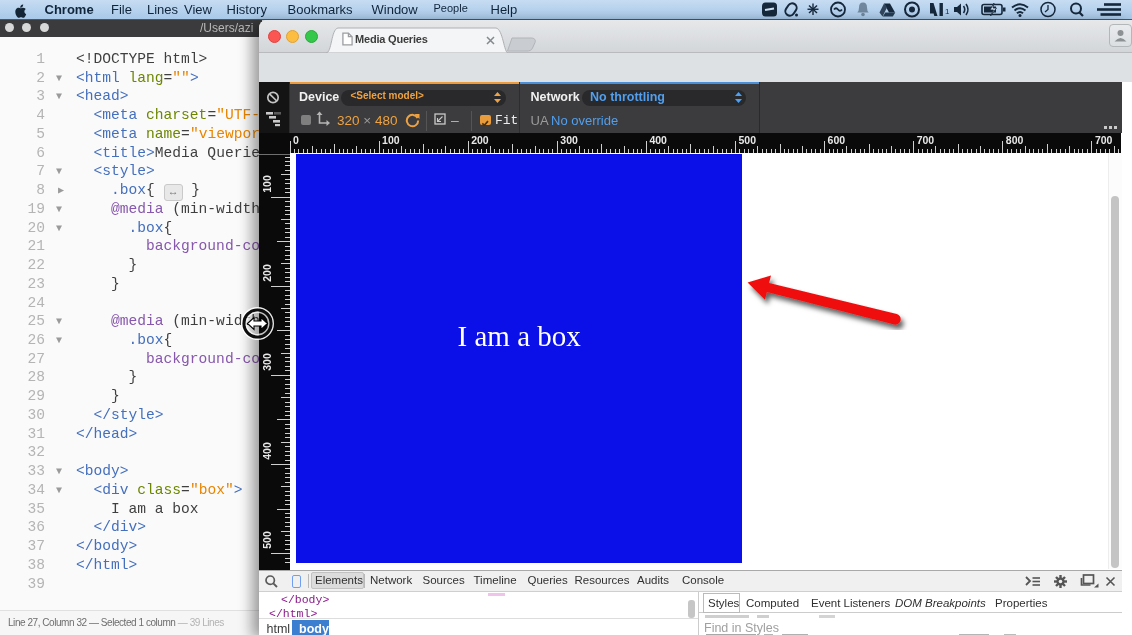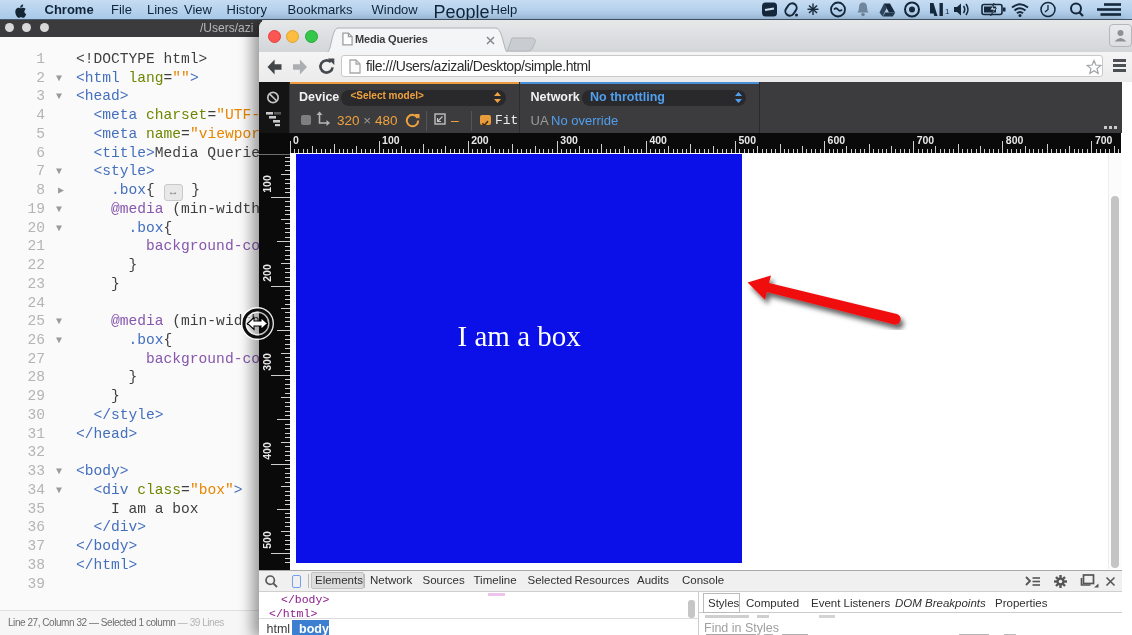--- a/index.html
+++ b/index.html
@@ -31,21 +31,21 @@
   <svg class="abs" style="left:15px;top:1.5px;" width="14" height="16" viewBox="0 0 14 14">
     <path d="M7.6 3.3c.7-.9 1.9-1.4 2.9-1.3.1 1-.3 2-.9 2.7-.7.9-1.8 1.5-2.9 1.4-.2-1 .4-2.1.9-2.8z M10.6 6c-1.4-.1-2.5.8-3.2.8-.7 0-1.7-.8-2.8-.7-1.4 0-2.8.8-3.5 2.2-1.5 2.6-.4 6.5 1.1 8.6.7 1 1.6 2.2 2.7 2.1 1.1 0 1.5-.7 2.8-.7s1.7.7 2.8.7c1.2 0 1.9-1 2.6-2.1.8-1.2 1.2-2.4 1.2-2.5 0 0-2.3-.9-2.3-3.4 0-2.1 1.7-3.1 1.8-3.2-1-1.4-2.5-1.6-3.2-1.8z" transform="scale(0.78)" fill="#142636"></path>
   </svg>
   <div class="abs" style="left:44.5px;top:2px;font-size:13px;font-weight:bold;color:#10253a;">Chrome</div>
   <div class="abs" style="left:111px;top:2px;font-size:13px;color:#10253a;">File</div>
   <div class="abs" style="left:147px;top:2px;font-size:13px;color:#10253a;">Lines</div>
   <div class="abs" style="left:184px;top:2px;font-size:13px;color:#10253a;">View</div>
   <div class="abs" style="left:226.5px;top:2px;font-size:13px;color:#10253a;">History</div>
   <div class="abs" style="left:287.5px;top:2px;font-size:13px;color:#10253a;">Bookmarks</div>
   <div class="abs" style="left:371.5px;top:2px;font-size:13px;color:#10253a;">Window</div>
-  <div class="abs" style="left:433.5px;top:2px;font-size:18px;color:#10253a;">People</div>
+  <div class="abs" style="left:433.5px;top:2px;font-size:11px;color:#10253a;">People</div>
   <div class="abs" style="left:490.5px;top:2px;font-size:13px;color:#10253a;">Help</div>
   <svg class="abs" style="left:758px;top:0;" width="374" height="19" viewBox="0 0 374 19" id="menuicons">
 
     <rect x="4" y="2.5" width="15" height="14" rx="3.5" fill="#16293c"></rect>
     <path d="M7 10 L16 8.5" stroke="#cfe0f0" stroke-width="2"></path>
 
     <rect x="28.5" y="3" width="9" height="13" rx="4.5" fill="none" stroke="#16293c" stroke-width="2" transform="rotate(35 33 9.5)"></rect>
     <circle cx="38.5" cy="15" r="1.5" fill="#16293c"></circle>
 
     <g stroke="#16293c" stroke-width="1.4">
@@ -123,48 +123,20 @@
       <path d="M1 1 L8 8 M8 1 L1 8" stroke="#85888c" stroke-width="1.5"></path>
     </svg>
 
   <div class="abs" style="left:850px;top:4px;width:21px;height:21px;border:1px solid #b4b7ba;border-radius:4px;background:linear-gradient(#e9ebed,#dcdfe2);">
     <svg width="21" height="21" viewBox="0 0 21 21">
       <circle cx="10.5" cy="8" r="3" fill="#8e9194"></circle>
       <path d="M4.5 16.5 q6-7 12 0 z" fill="#8e9194"></path>
     </svg>
   </div>
 
-  <div class="abs" id="navbar" style="left:0;top:32px;width:873px;height:30px;
-       background:linear-gradient(#f5f5f5,#ebebeb);border-bottom:1px solid #b9b9b9;">
-    <svg class="abs" style="left:7px;top:6px;" width="75" height="18" viewBox="0 0 75 18">
-
-      <path d="M8.6 1.5 L1.5 9 L8.6 16.5 L8.6 11.8 L15.5 11.8 L15.5 6.2 L8.6 6.2 Z" fill="#424649"></path>
-
-      <path d="M33.9 1.5 L41 9 L33.9 16.5 L33.9 11.8 L27 11.8 L27 6.2 L27 6.2 L33.9 6.2 Z" fill="#acafb2"></path>
-
-      <path d="M64.8 4.1 A6.1 6.1 0 1 0 66.6 9.3" fill="none" stroke="#45494d" stroke-width="2.6"></path>
-      <path d="M61.8 0.5 h6.5 v6.5 z" fill="#45494d"></path>
-    </svg>
-
-    <div class="abs" style="left:82px;top:3px;width:760px;height:20px;background:#fff;border:1px solid #c9c9c9;border-radius:3px;">
-      <svg class="abs" style="left:7px;top:2.5px;" width="12" height="15" viewBox="0 0 12 15">
-        <path d="M1 1 h6 l4 4 v9 h-10 z" fill="#fbfbfb" stroke="#a7a9ac" stroke-width="1.3"></path>
-        <path d="M7 1 v4 h4" fill="none" stroke="#a7a9ac" stroke-width="1.3"></path>
-      </svg>
-      <div class="abs" style="left:24px;top:1.5px;font-size:14px;color:#2b2b2b;letter-spacing:-0.45px;">file:///Users/azizali/Desktop/simple.html</div>
-
-      <svg class="abs" style="left:744px;top:2.5px;" width="16" height="16" viewBox="0 0 16 16">
-        <path d="M8 1.5 L9.9 6 L14.8 6.4 L11 9.6 L12.2 14.4 L8 11.8 L3.8 14.4 L5 9.6 L1.2 6.4 L6.1 6 Z" fill="none" stroke="#9fa2a5" stroke-width="1.2"></path>
-      </svg>
-    </div>
-
-    <div class="abs" style="left:854px;top:7px;width:13px;height:3px;background:#4c5054;"></div>
-    <div class="abs" style="left:854px;top:12px;width:13px;height:3px;background:#4c5054;"></div>
-    <div class="abs" style="left:854px;top:17px;width:13px;height:3px;background:#4c5054;"></div>
-  </div>
 
   <div class="abs" id="devbar" style="left:0;top:62px;width:873px;height:51px;background:#2d2d2f;">
 
     <div class="abs" style="left:0;top:0;width:29.5px;height:51px;background:#141414;">
       <svg width="29" height="51" viewBox="0 0 29 51">
         <circle cx="14" cy="15.5" r="5.2" fill="none" stroke="#c4c4c4" stroke-width="1.7"></circle>
         <path d="M10.5 11.8 L17.8 19" stroke="#c4c4c4" stroke-width="1.7"></path>
         <g fill="#c9c9c9">
           <rect x="7" y="30" width="7" height="2.6"></rect>
             <rect x="15" y="30" width="7" height="2.6" fill="#5a5a5a"></rect>
@@ -562,21 +534,21 @@
       <path d="M9.3 9.3 L13 13" stroke="#5a5a5a" stroke-width="1.9"></path>
     </svg>
     <div class="abs" style="left:33px;top:5.5px;width:7px;height:11px;border:1.6px solid #6f9ff2;border-radius:2px;"></div>
     <div class="abs" style="left:49px;top:4px;width:1px;height:14px;background:#b9b9b9;"></div>
     <div class="abs" style="left:52px;top:2.5px;width:52.5px;height:17px;background:#dcdcdc;border:1px solid #c2c2c2;border-radius:2px;box-sizing:border-box;"></div>
     <div class="abs" style="left:56px;top:4.5px;font-size:11.5px;color:#303030;">Elements</div>
     <div class="abs" style="left:104.5px;top:4px;width:1px;height:14px;background:#b9b9b9;"></div>
     <div class="abs" style="left:111px;top:4.5px;font-size:11.5px;color:#303030;">Network</div>
     <div class="abs" style="left:163.5px;top:4.5px;font-size:11.5px;color:#303030;">Sources</div>
     <div class="abs" style="left:214.5px;top:4.5px;font-size:11.5px;color:#303030;">Timeline</div>
-    <div class="abs" style="left:268.5px;top:4.5px;font-size:11.5px;color:#303030;">Selected</div>
+    <div class="abs" style="left:268.5px;top:4.5px;font-size:11.5px;color:#303030;">Queries</div>
     <div class="abs" style="left:315.5px;top:4.5px;font-size:11.5px;color:#303030;">Resources</div>
     <div class="abs" style="left:378px;top:4.5px;font-size:11.5px;color:#303030;">Audits</div>
     <div class="abs" style="left:423px;top:4.5px;font-size:11.5px;color:#303030;">Console</div>
 
     <svg class="abs" style="left:766px;top:5px;" width="16" height="13" viewBox="0 0 16 13">
       <path d="M1 2 L5 6 L1 10" fill="none" stroke="#555" stroke-width="1.8"></path>
       <g stroke="#555" stroke-width="1.6">
           <path d="M7.5 3 H15"></path>
           <path d="M7.5 6.5 H15"></path>
           <path d="M7.5 10 H15"></path>

